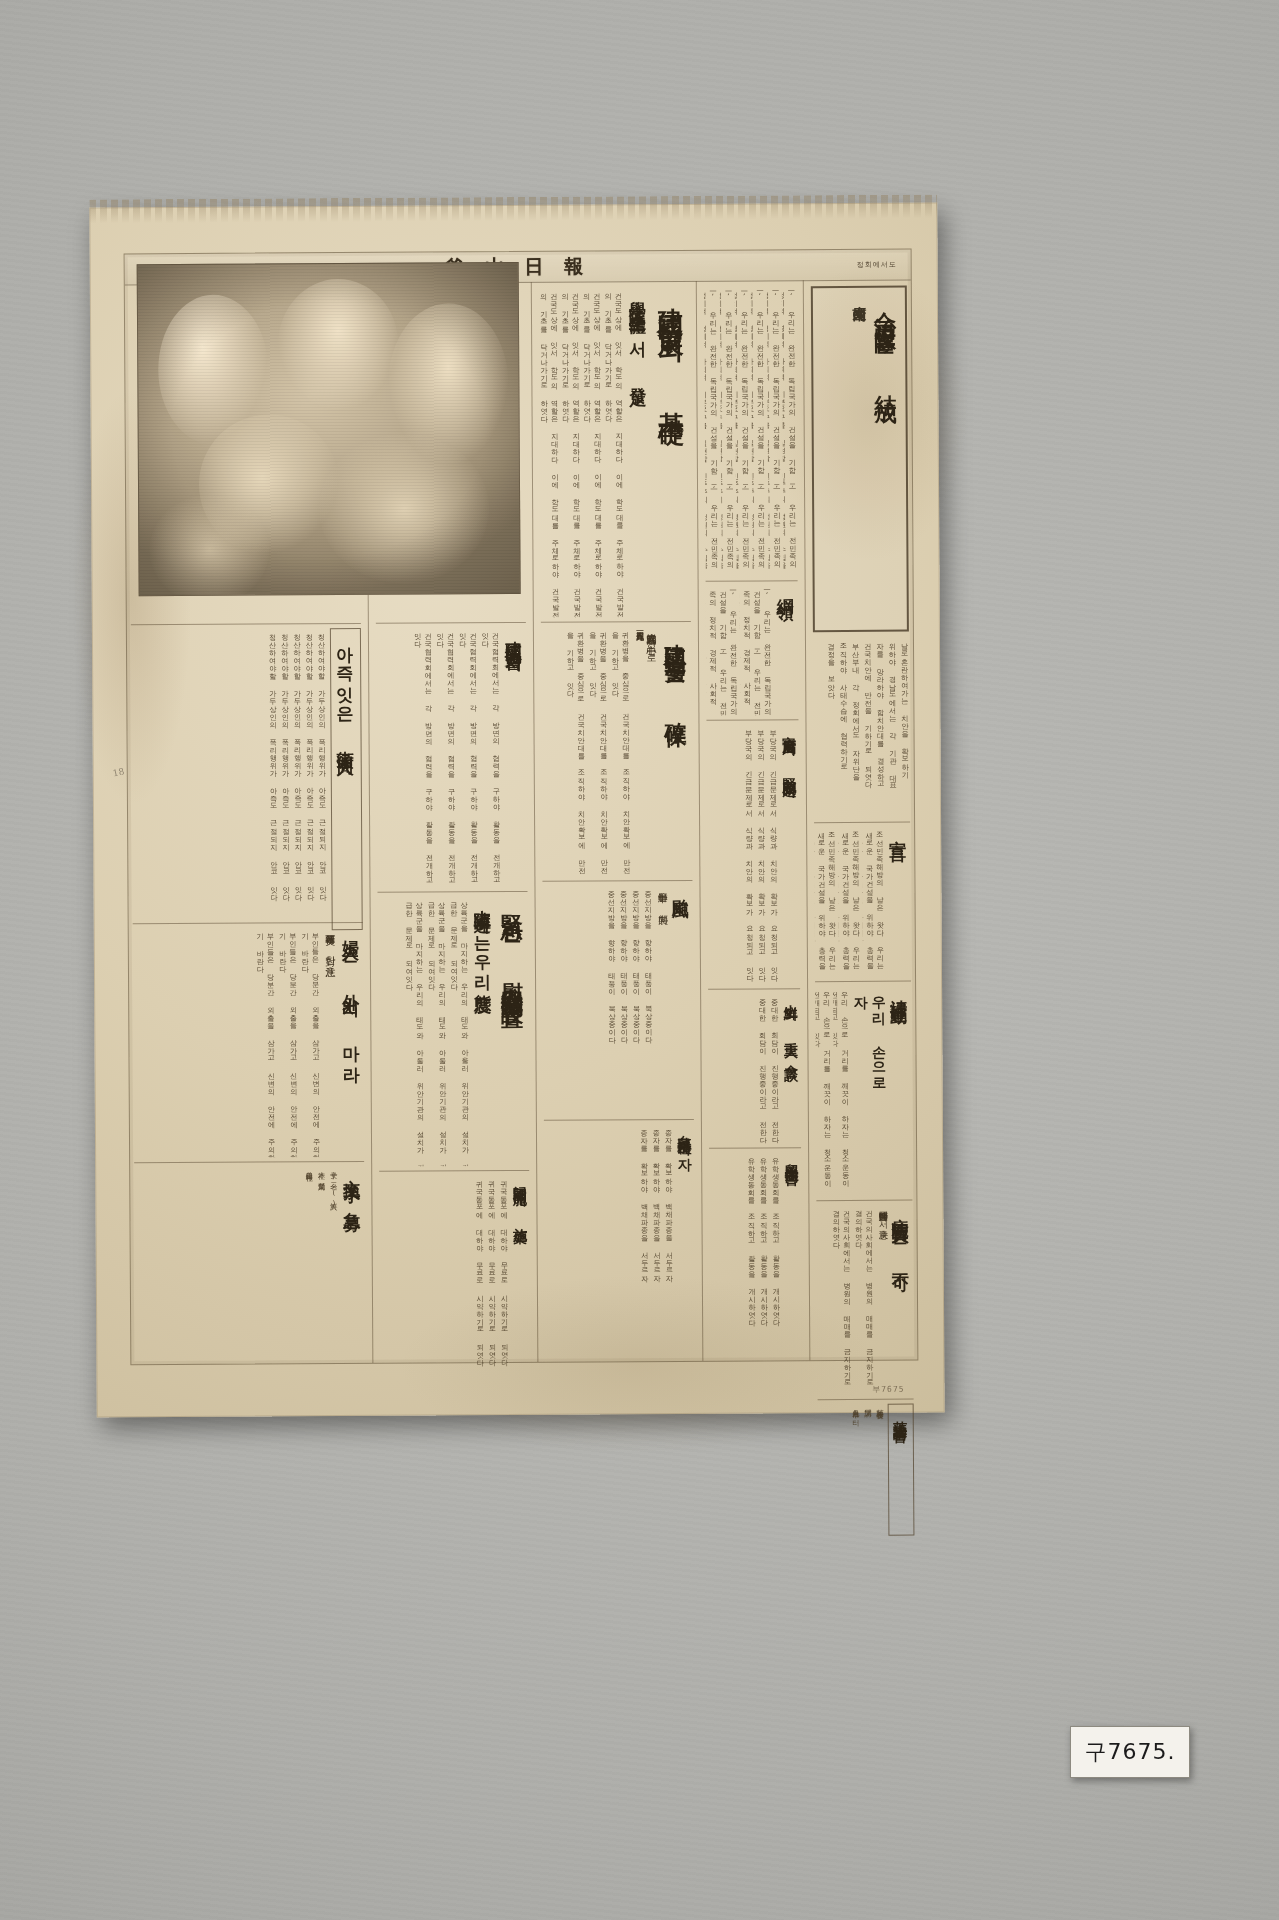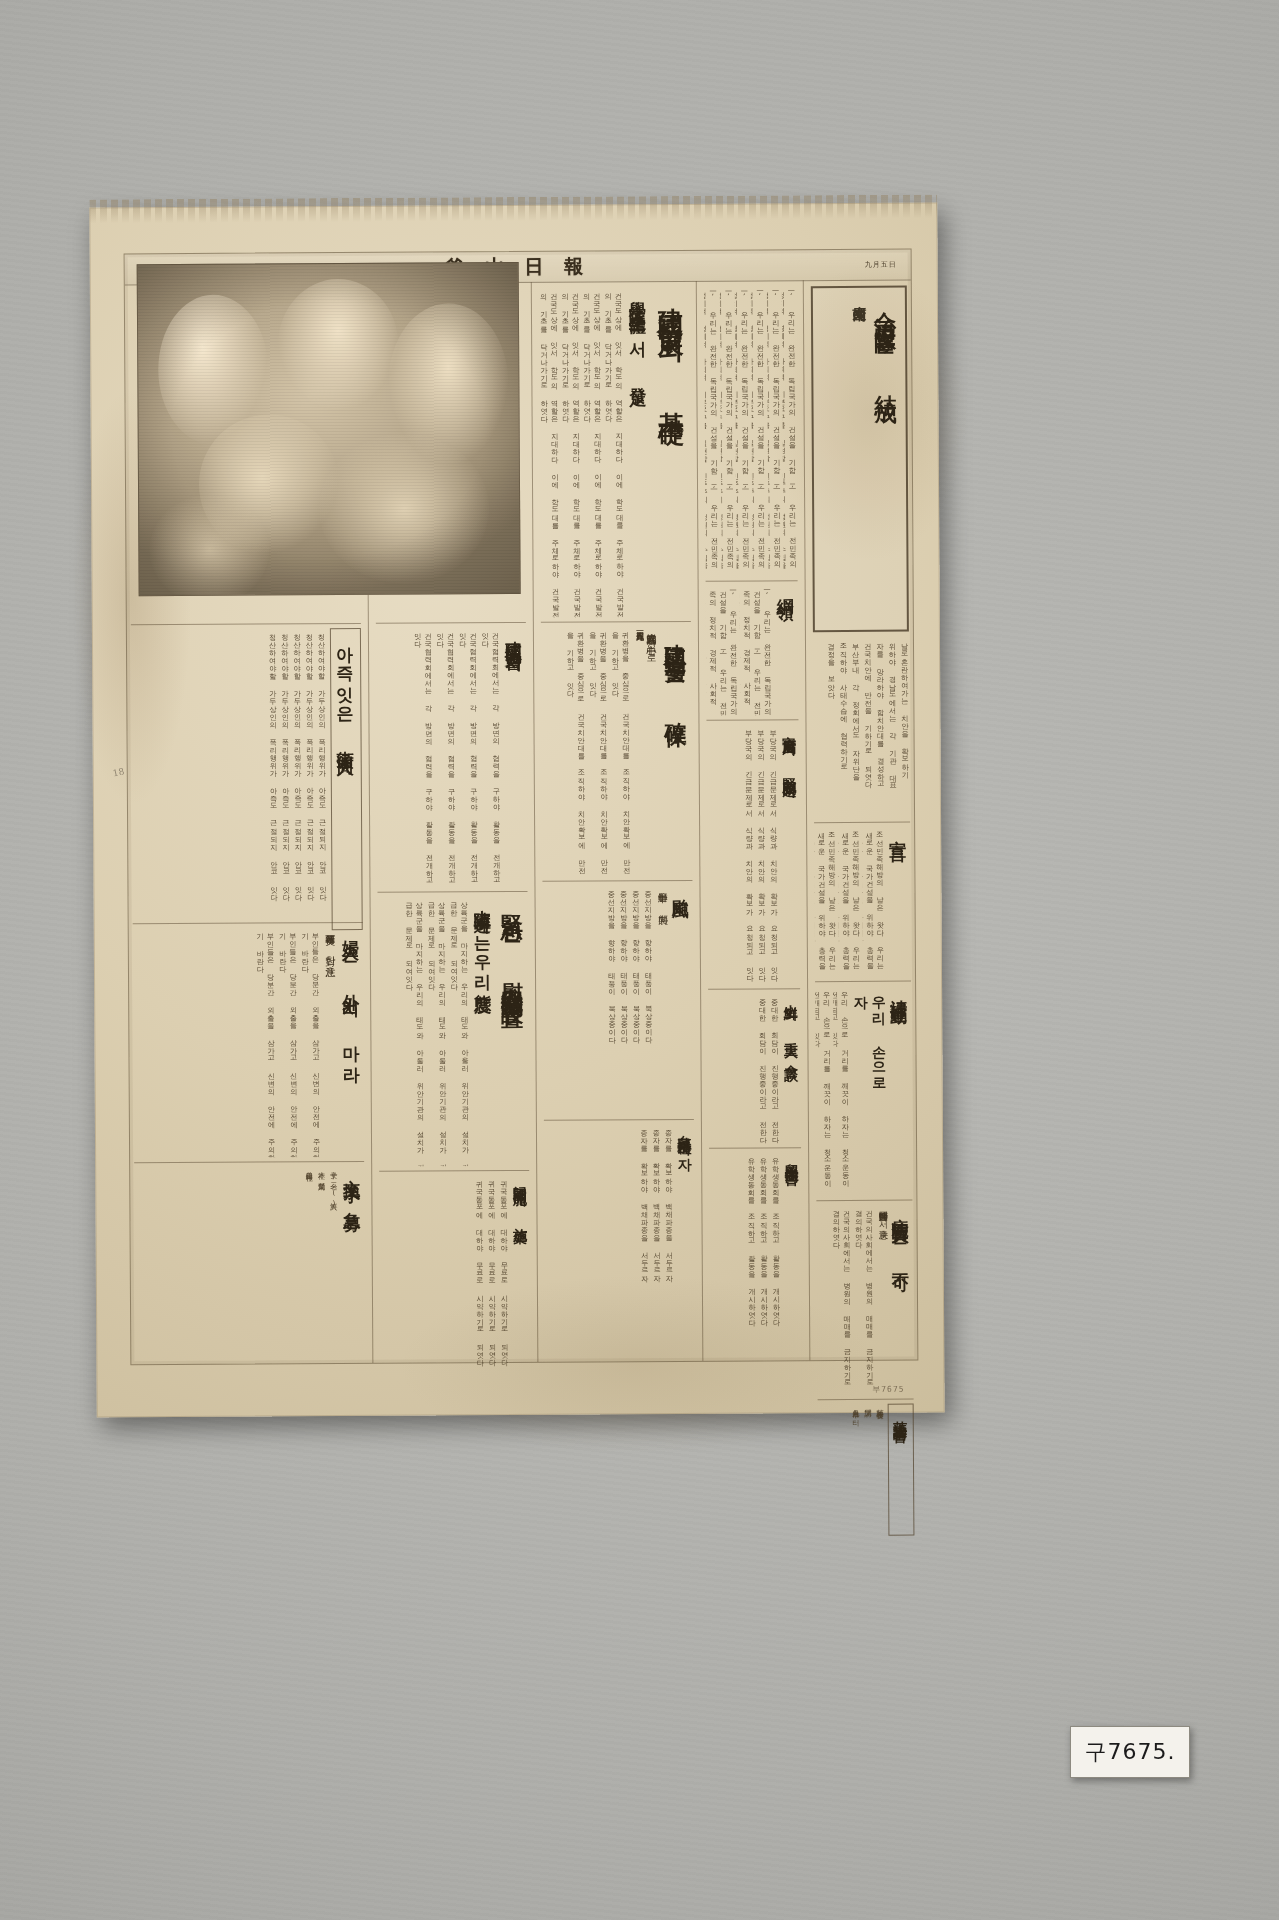--- a/index.html
+++ b/index.html
@@ -209,21 +209,21 @@
   <div class="stain-b"></div>
   <div class="stain-c"></div>
 
   <div class="pencil" style="left:20px; top:560px;">18</div>
 
   <div id="printarea">
 
     <div id="masthead">
       <span class="left-meta">第三種郵便物認可</span>
       <span class="title">釜 山 日 報</span>
-      <span class="right-meta">九月五日</span>
+      <span class="right-meta">정회에서도</span>
     </div>
 
     <div id="body">
 
       <div class="region" style="width:96px; padding:6px 4px 4px 4px;">
 
         <div id="leadbox" style="height:330px; display:flex; flex-direction:row-reverse; align-items:flex-start;">
           <div class="vt headline hl-lg" style="height:100%; letter-spacing:6px;">合治安隊를 結成</div>
           <div class="vt headline hl-sm" style="height:60%; opacity:.9; margin-right:2px;">慶南에</div>
         </div>

